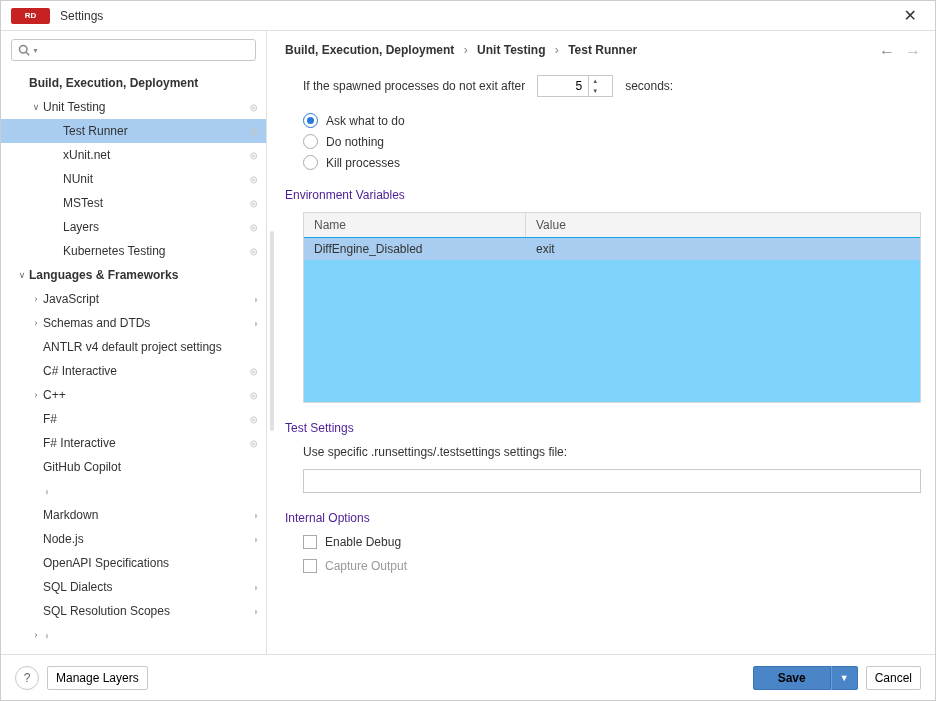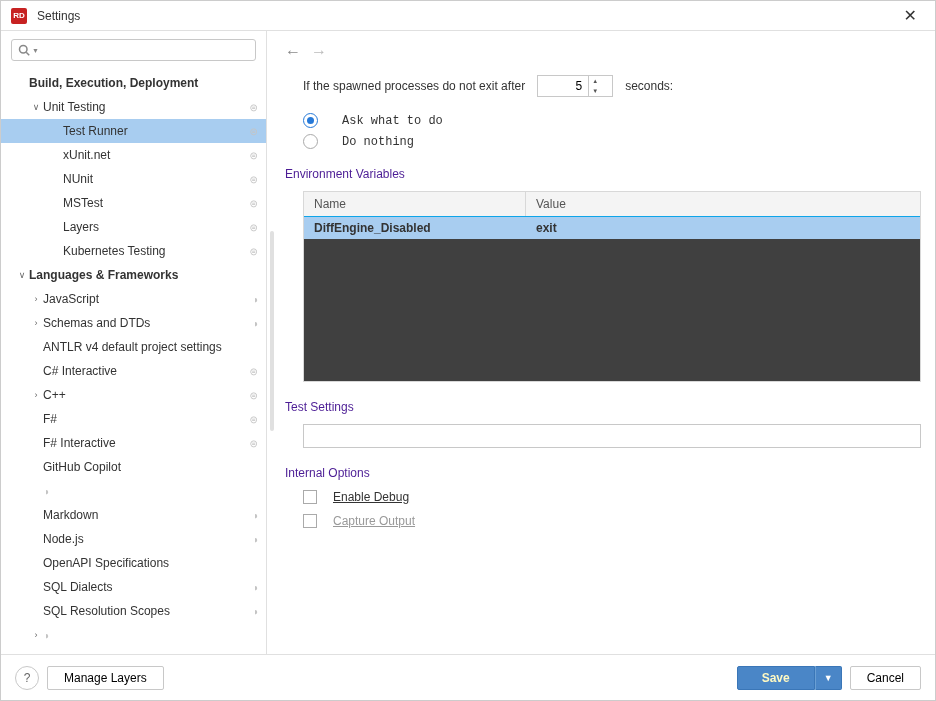--- a/index.html
+++ b/index.html
@@ -14,21 +14,21 @@
       border: 1px solid #ccc;
     }
     .titlebar {
       height: 30px;
       display: flex;
       align-items: center;
       padding: 0 10px;
       border-bottom: 1px solid #e0e0e0;
     }
     .titlebar .app-icon {
-      width: 16px;
+      width: 39px;
       height: 16px;
       background: #c72222;
       color: #fff;
       font-size: 8px;
       font-weight: bold;
       display: flex;
       align-items: center;
       justify-content: center;
       margin-right: 10px;
       border-radius: 2px;
@@ -183,24 +183,23 @@
       color: #555;
       cursor: pointer;
     }
     .radio-group {
       padding-left: 18px;
       margin-bottom: 18px;
     }
     .radio-item {
       display: flex;
       align-items: flex-end;
-      gap: 24px;
+      gap: 8px;
       margin-bottom: 6px;
       cursor: pointer;
-      font-family: Liberation Mono, monospace;
     }
     .radio {
       width: 15px;
       height: 15px;
       border: 1px solid #aaa;
       border-radius: 50%;
       display: flex;
       align-items: center;
       justify-content: center;
     }
@@ -228,23 +227,22 @@
       background: #f4f4f4;
       border-bottom: 1px solid #0ea5e9;
     }
     .env-header .col {
       padding: 5px 10px;
       color: #555;
     }
     .env-header .col-name { width: 222px; border-right: 1px solid #d8d8d8; }
     .env-header .col-value { flex: 1; }
     .env-body {
-      background: #404040;
+      background: #7dd3fc;
       height: 164px;
-      font-weight: bold;
     }
     .env-row {
       display: flex;
       background: #a8cdf0;
     }
     .env-row .col {
       padding: 4px 10px;
     }
     .env-row .col-name { width: 222px; }
     .env-row .col-value { flex: 1; }
@@ -259,24 +257,23 @@
       padding: 4px 6px;
       font-size: 12px;
       outline: none;
     }
     .checkboxes {
       padding-left: 18px;
     }
     .cb-item {
       display: flex;
       align-items: center;
-      gap: 16px;
+      gap: 8px;
       margin-bottom: 10px;
       cursor: pointer;
-      text-decoration: underline;
     }
     .cb {
       width: 14px;
       height: 14px;
       border: 1px solid #aaa;
       background: #fff;
     }
     .cb-item.dim { color: #999; }
     .footer {
       height: 46px;
@@ -293,29 +290,29 @@
       border-radius: 50%;
       display: flex;
       align-items: center;
       justify-content: center;
       color: #666;
       cursor: pointer;
     }
     .btn {
       border: 1px solid #c8c8c8;
       background: #fff;
-      padding: 4px 16px;
+      padding: 4px 8px;
       font-size: 12px;
       cursor: pointer;
       border-radius: 2px;
     }
     .btn-primary {
       background: #4a86c7;
       border-color: #3a76b7;
-      color: #fef9c3;
+      color: #000000;
       font-weight: bold;
     }
     .btn-split {
       display: flex;
     }
     .btn-split .btn-primary { border-radius: 2px 0 0 2px; padding: 4px 24px; }
     .btn-split .split-arrow {
       background: #4a86c7;
       border: 1px solid #3a76b7;
       border-left: 1px solid #6a9fd4;
@@ -469,20 +466,27 @@
           <span class="arrow">›</span>
           <span class="marker">◑</span>
         </div>
       </div>
   </div>
 
   <div class="splitter"></div>
 
   <div class="main">
     <div class="breadcrumb-row">
+      <div class="breadcrumb">
+        <span>Build, Execution, Deployment</span>
+        <span class="sep">›</span>
+        <span>Unit Testing</span>
+        <span class="sep">›</span>
+        <span>Test Runner</span>
+      </div>
       <div class="nav-arrows">
         <span class="back">←</span>
         <span>→</span>
       </div>
     </div>
 
     <div class="main-scroll">
       <div class="form-row">
         <span>If the spawned processes do not exit after</span>
         <div class="spinner">
@@ -497,38 +501,43 @@
 
       <div class="radio-group" id="radios">
           <div class="radio-item">
             <div class="radio checked"></div>
             <span>Ask what to do</span>
           </div>
           <div class="radio-item">
             <div class="radio"></div>
             <span>Do nothing</span>
           </div>
+          <div class="radio-item">
+            <div class="radio"></div>
+            <span>Kill processes</span>
+          </div>
         </div>
 
       <div class="section-title">Environment Variables</div>
       <div class="env-table">
         <div class="env-header">
           <div class="col col-name">Name</div>
           <div class="col col-value">Value</div>
         </div>
         <div class="env-body" id="env-body">
             <div class="env-row">
               <div class="col col-name">DiffEngine_Disabled</div>
               <div class="col col-value">exit</div>
             </div>
           </div>
       </div>
 
       <div class="section-title">Test Settings</div>
       <div class="test-settings">
+        <div class="ts-label">Use specific .runsettings/.testsettings settings file:</div>
         <input class="ts-input" type="text" value="" style="">
       </div>
 
       <div class="section-title">Internal Options</div>
       <div class="checkboxes" id="checkboxes">
           <div class="cb-item">
             <div class="cb"></div>
             <span>Enable Debug</span>
           </div>
           <div class="cb-item dim">

